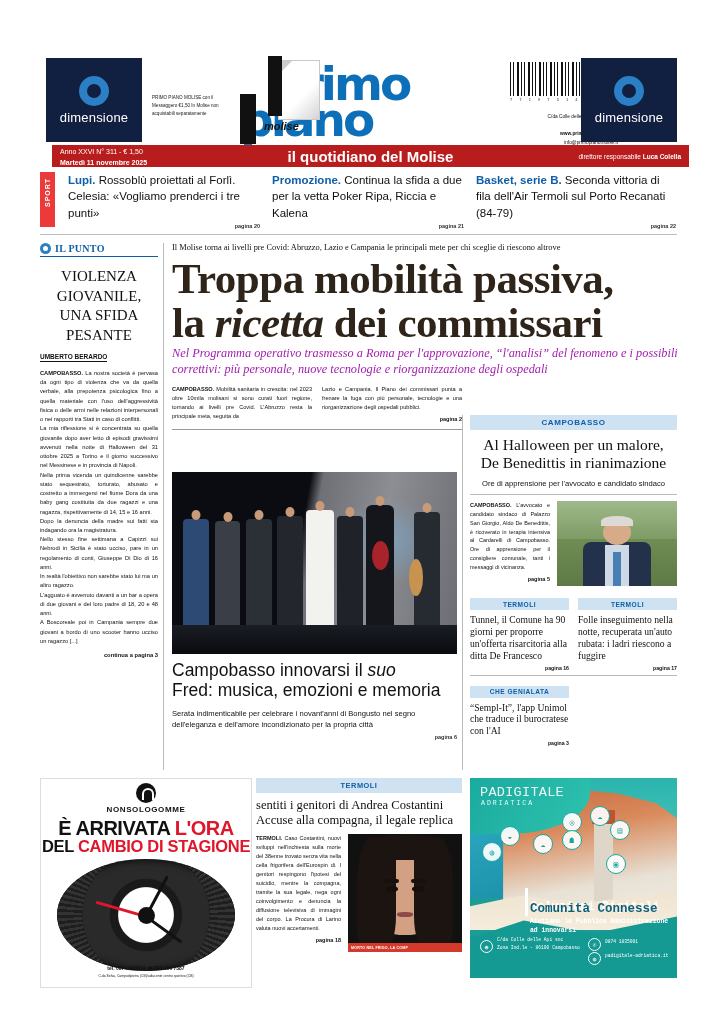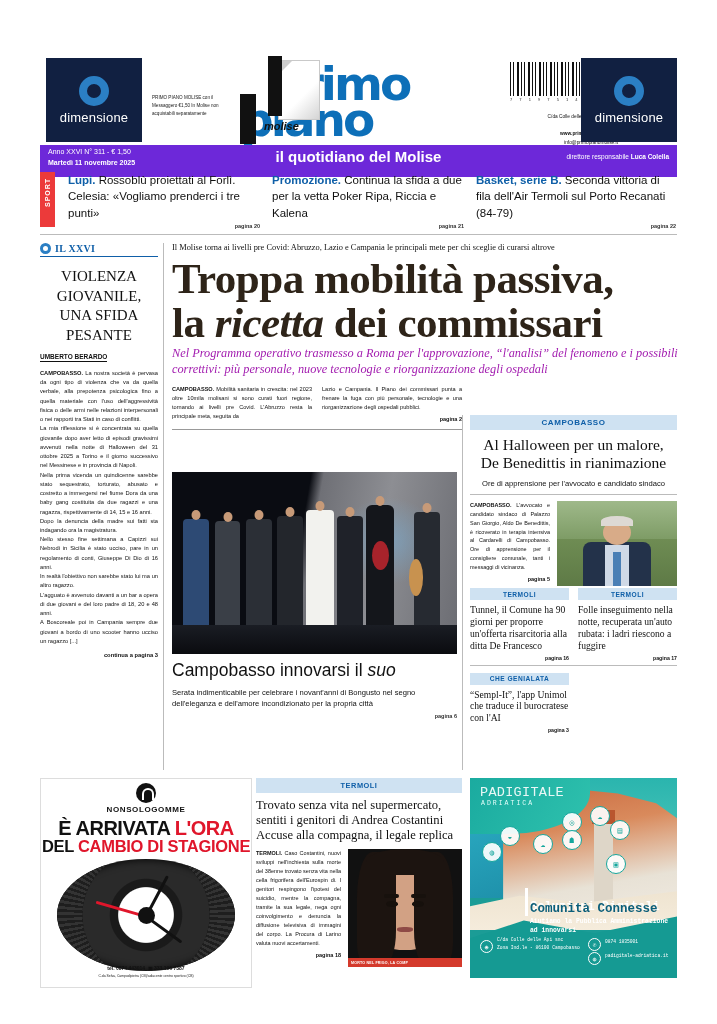--- a/index.html
+++ b/index.html
@@ -40,21 +40,21 @@
 
   .barcode{position:absolute;left:470px;top:4px;width:110px;height:34px;
     background:repeating-linear-gradient(to right,#111 0 1px,#fff 1px 3px,#111 3px 4px,#fff 4px 7px,#111 7px 9px,#fff 9px 11px);}
   .barcode-num{position:absolute;left:470px;top:39px;width:110px;font-size:4px;
                color:#333;letter-spacing:3px;}
   .pub-info{position:absolute;left:450px;top:46px;width:128px;text-align:right;
             font-size:4.8px;line-height:1.8;color:#111;}
   .pub-info b{font-weight:bold;}
 
   
-  .bluebar{position:absolute;left:40px;top:145px;width:637px;height:32px;background:#6d28d9;}
+  .bluebar{position:absolute;left:52px;top:145px;width:637px;height:22px;background:#b91c1c;}
   .bb-left{position:absolute;left:8px;top:2px;color:#fff;font-size:7px;line-height:1.5;}
   .bb-left b{display:block;font-weight:bold;}
   .bb-center{position:absolute;left:0;right:0;top:3px;text-align:center;color:#fff;
              font-size:15px;font-weight:bold;}
   .bb-right{position:absolute;right:8px;top:8px;color:#fff;font-size:6.5px;}
   .bb-right b{font-weight:bold;}
 
   
   .sport{position:absolute;left:40px;top:172px;width:637px;height:62px;
          border-bottom:1px solid #bbb;}
@@ -141,21 +141,21 @@
            background:#23324a;border-radius:8px 8px 0 0;}
   .rp-shirt{position:absolute;left:40%;bottom:0;width:20%;height:48%;background:#cfd9e6;}
   .rp-tie{position:absolute;left:47%;bottom:0;width:6%;height:40%;background:#4a7fb5;}
   .rp-head{position:absolute;left:38%;bottom:48%;width:24%;height:30%;
            border-radius:50%;background:#d8ab88;}
   .rp-hair{position:absolute;left:37%;bottom:70%;width:26%;height:12%;
            border-radius:50% 50% 0 0;background:#ddd9d4;}
 
   
   .quad{position:absolute;left:470px;top:588px;width:207px;}
-  .qrow{display:flex;gap:9px;}
+  .qrow{display:flex;gap:9px;margin-top:10px;}
   .qbox{width:99px;}
   .qtag{background:#cfe2f2;color:#0f5fa8;font-size:6.6px;font-weight:bold;
         text-align:center;padding:2.5px 0;letter-spacing:.5px;}
   .qtxt{font-family:"Liberation Serif",serif;font-size:9.6px;line-height:1.24;
         color:#111;margin-top:4px;}
   .qpg{text-align:right;font-size:5.2px;font-weight:bold;margin-top:3px;color:#111;}
   .qsep{height:1px;background:#bbb;margin:4px 0 7px 0;}
 
   
   .ad-tire{position:absolute;left:40px;top:778px;width:210px;height:208px;
@@ -325,40 +325,40 @@
 
     <div class="sp-col sp3">
       <b>Basket, serie B.</b><span> Seconda vittoria di fila dell'Air Termoli sul Porto Recanati (84-79)</span>
       <span class="pg">pagina 22</span>
     </div>
   </div>
 
   <div class="punto">
     <div class="punto-hd">
       <div class="punto-ring"></div>
-      <div class="punto-title">IL XXVI</div>
+      <div class="punto-title">IL PUNTO</div>
     </div>
     <div class="punto-head">VIOLENZA GIOVANILE, UNA SFIDA PESANTE</div>
     <div><span class="punto-author">UMBERTO BERARDO</span></div>
     <div class="punto-body">
       <p><b>CAMPOBASSO.</b><span> La nostra società è pervasa da ogni tipo di violenza che va da quella verbale, alla prepotenza psicologica fino a quella materiale con l'uso dell'aggressività fisica o delle armi nelle relazioni interpersonali o nei rapporti tra Stati in caso di conflitti.</span></p>
       <p>La mia riflessione si è concentrata su quella giovanile dopo aver letto di episodi gravissimi avvenuti nella notte di Halloween del 31 ottobre 2025 a Torino e il giorno successivo nel Messinese e in provincia di Napoli.</p>
       <p>Nella prima vicenda un quindicenne sarebbe stato sequestrato, torturato, abusato e costretto a immergersi nel fiume Dora da una baby gang costituita da due ragazzi e una ragazza, rispettivamente di 14, 15 e 16 anni.</p>
       <p>Dopo la denuncia della madre sui fatti sta indagando ora la magistratura.</p>
       <p>Nello stesso fine settimana a Capizzi sui Nebrodi in Sicilia è stato ucciso, pare in un regolamento di conti, Giuseppe Di Dio di 16 anni.</p>
       <p>In realtà l'obiettivo non sarebbe stato lui ma un altro ragazzo.</p>
       <p>L'agguato è avvenuto davanti a un bar a opera di due giovani e del loro padre di 18, 20 e 48 anni.</p>
       <p>A Boscoreale poi in Campania sempre due giovani a bordo di uno scooter hanno ucciso un ragazzo [...]</p>
     </div>
     <div class="punto-cont">continua a pagina 3</div>
   </div>
   <div class="vline"></div>
 
   <div class="main">
-    <div class="kicker">Il Molise torna ai livelli pre Covid: Abruzzo, Lazio e Campania le principali mete per chi sceglie di curarsi altrove</div>
+    <div class="kicker">Il Molise torna ai livelli pre Covid: Abruzzo, Lazio e Campania le principali mete per chi sceglie di riescono altrove</div>
     <div class="headline">
       <div>Troppa mobilità passiva,</div>
       <div><span>la </span><i>ricetta</i><span> dei commissari</span></div>
     </div>
     <div class="subhead">Nel Programma operativo trasmesso a Roma per l'approvazione, “l'analisi” del fenomeno e i possibili correttivi: più personale, nuove tecnologie e riorganizzazione degli ospedali</div>
     <div class="lead-cols">
       <div class="lead-col">
         <b>CAMPOBASSO.</b><span> Mobilità sanitaria in crescita: nel 2023 oltre 10mila molisani si sono curati fuori regione, tornando ai livelli pre Covid. L'Abruzzo resta la principale meta, seguita da</span>
       </div>
       <div class="lead-col">
@@ -394,21 +394,21 @@
       </div>
     <div class="pers" style="left:70%;width:6%;height:16%;bottom:46%;background:#a8232b;border-radius:50%;"></div>
     <div class="pers" style="left:85%;width:9%;height:62%;background:#262a31;">
         <div class="head"></div>
       </div>
     <div class="pers" style="left:83%;width:5%;height:20%;bottom:32%;background:#c8924f;border-radius:50%;"></div>
     <div class="floor"></div>
   </div>
 
   <div class="capt">
-    <h2><span>Campobasso innovarsi il </span><i>suo</i><br></h2>
+    <h2><span>Campobasso innovarsi il </span><i>suo</i><br><span>Fred: musica, emozioni e memoria</span></h2>
     <p>Serata indimenticabile per celebrare i novant'anni di Bongusto nel segno dell'eleganza e dell'amore incondizionato per la propria città</p>
     <div class="pg">pagina 6</div>
   </div>
 
   <div class="vline2"></div>
   <div class="rcol">
     <div class="tagbar">CAMPOBASSO</div>
     <div class="rhead">
       <div>Al Halloween per un malore,</div>
       <div>De Benedittis in rianimazione</div>
@@ -467,21 +467,20 @@
       <div class="hand hand-b2"></div>
       <div class="hub"></div>
     </div>
     <div class="tire-phone"><span>tel. 0874 443014</span> &nbsp;▣ <span>333 196 7387</span></div>
     <div class="tire-addr">C.da Selva, Campodipietra (CB)/adiacente centro sportivo (CB)</div>
   </div>
 
   <div class="bottom-mid">
     <div class="bm-tag">TERMOLI</div>
     <div class="bm-head">
-      <div>Trovato senza vita nel supermercato,</div>
       <div>sentiti i genitori di Andrea Costantini</div>
       <div>Accuse alla compagna, il legale replica</div>
     </div>
     <div class="bm-flex">
       <div class="bm-txt">
         <b>TERMOLI.</b><span> Caso Costantini, nuovi sviluppi nell'inchiesta sulla morte del 38enne trovato senza vita nella cella frigorifera dell'Eurospin di. I genitori respingono l'ipotesi del suicidio, mentre la compagna, tramite la sua legale, nega ogni coinvolgimento e denuncia la diffusione televisiva di immagini del corpo. La Procura di Larino valuta nuovi accertamenti.</span>
         <div class="lead-pg">pagina 18</div>
       </div>
       <div class="bm-photo">
         <div class="bp-face"></div>

